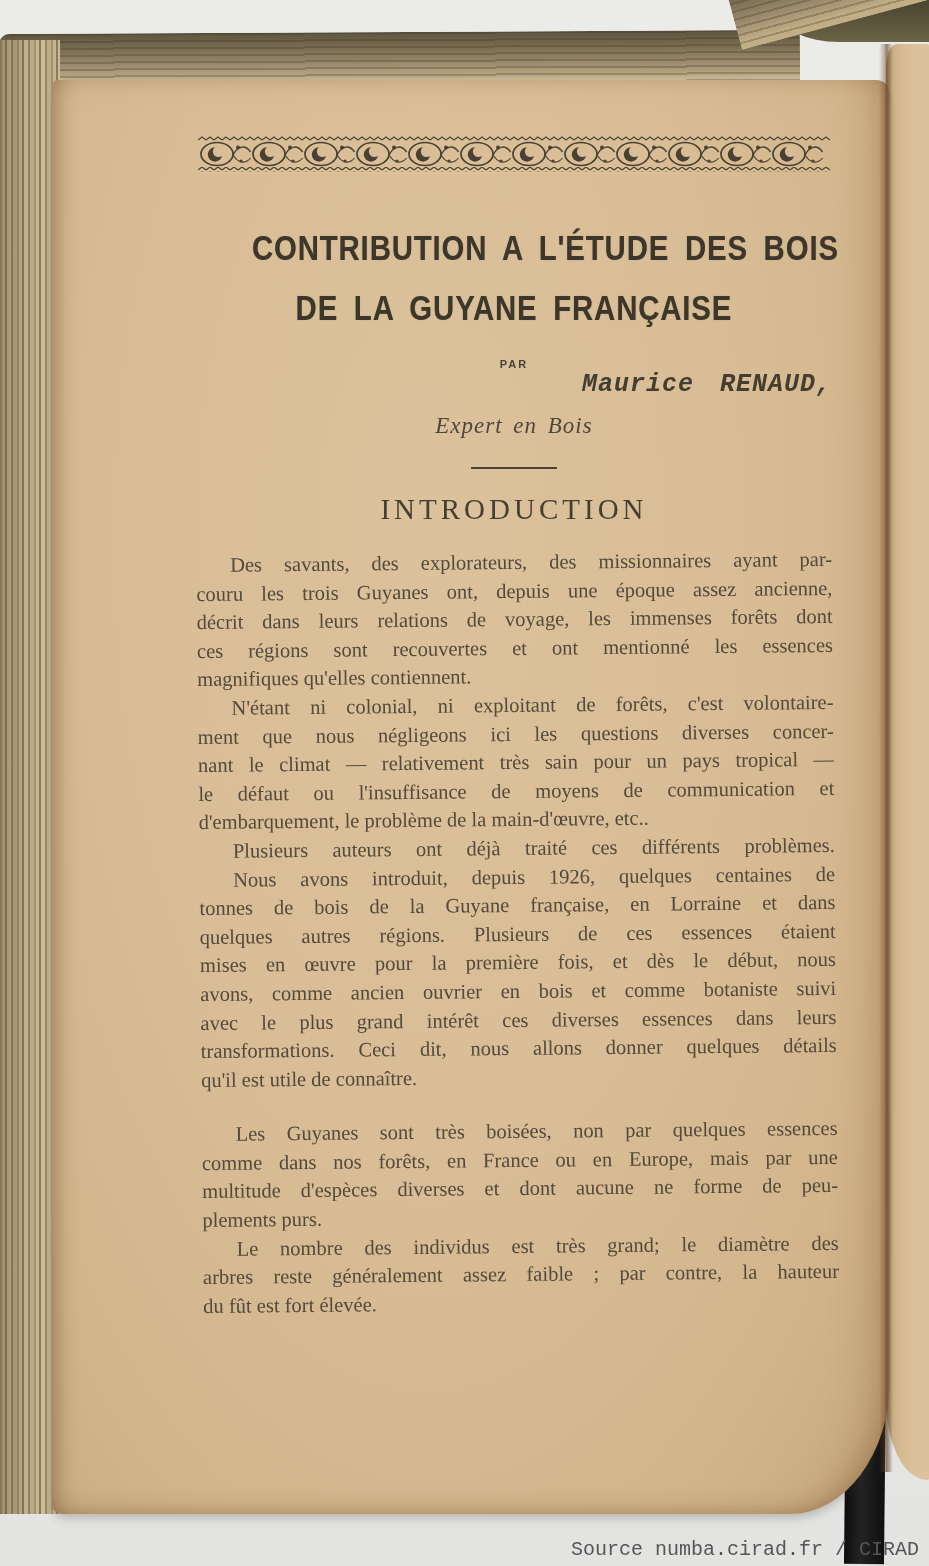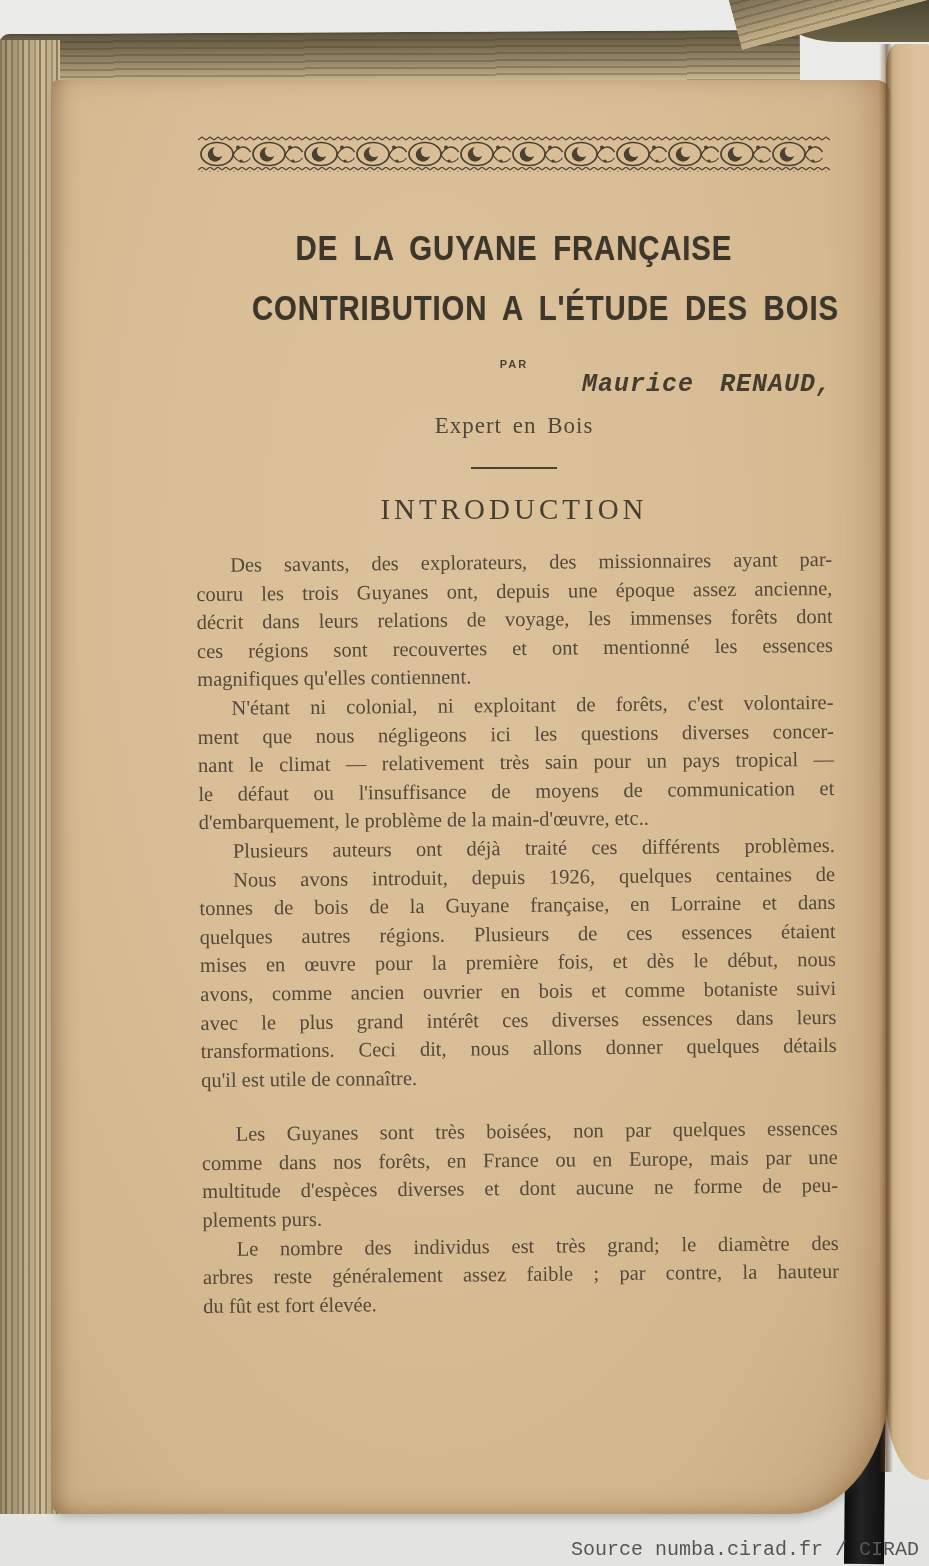--- a/index.html
+++ b/index.html
@@ -79,21 +79,21 @@
   .byline{
     margin-top:30px;text-align:center;font-family:"Liberation Sans",sans-serif;
     font-weight:700;font-size:11px;letter-spacing:2px;color:#4a4236;
   }
   .author{
     text-align:right;font-family:Liberation Mono, monospace;
     font-weight:700;font-style:italic;font-size:25px;letter-spacing:1px;word-spacing:10px;
     color:#453d30;
   }
   .author-role{
-    margin-top:14px;text-align:center;font-size:23px;
+    margin-top:14px;text-align:center;font-style:italic;font-size:23px;
     letter-spacing:1px;word-spacing:4px;color:#51463a;
   }
   .head-rule{width:86px;height:2px;background:#4a4236;margin:28px auto 0 auto;}
   .section-heading{
     margin-top:24px;text-align:center;font-size:29px;letter-spacing:4px;color:#453e31;
   }
   .body-text{
     margin-top:25px;font-size:20.5px;line-height:28.6px;color:#54493b;
     transform:rotate(-.55deg);transform-origin:0 0;
   }
@@ -145,24 +145,24 @@
           <use href="#motif" x="312"></use>
             <use href="#motif" x="364"></use>
             <use href="#motif" x="416"></use>
           <use href="#motif" x="468"></use>
             <use href="#motif" x="520"></use>
             <use href="#motif" x="572"></use>
         </g>
       </svg>
 
       <div class="title-line">
-        <span>DE LA GUYANE FRANÇAISE</span>
+        <span>CONTRIBUTION A L'ÉTUDE DES BOIS</span>
       </div>
       <div class="title-line">
-        <span>CONTRIBUTION A L'ÉTUDE DES BOIS</span>
+        <span>DE LA GUYANE FRANÇAISE</span>
       </div>
 
       <div class="byline">PAR</div>
       <div class="author">Maurice RENAUD,</div>
       <div class="author-role">Expert en Bois</div>
 
       <div class="head-rule"></div>
 
       <div class="section-heading">INTRODUCTION</div>
 

